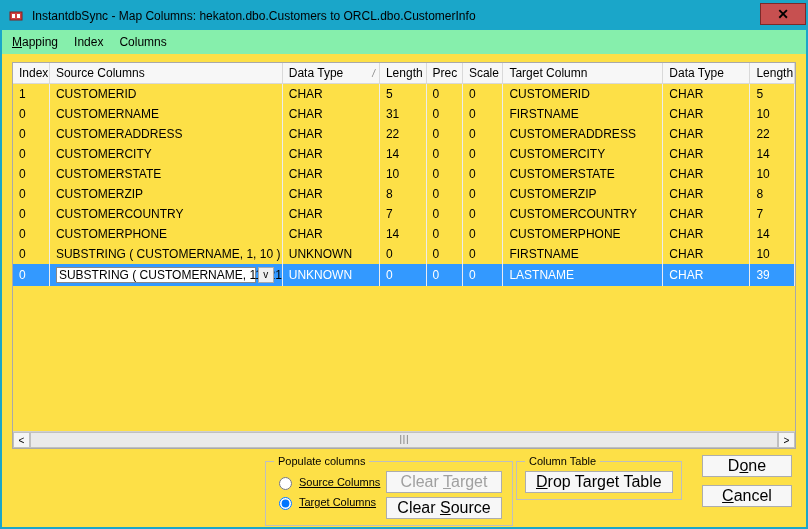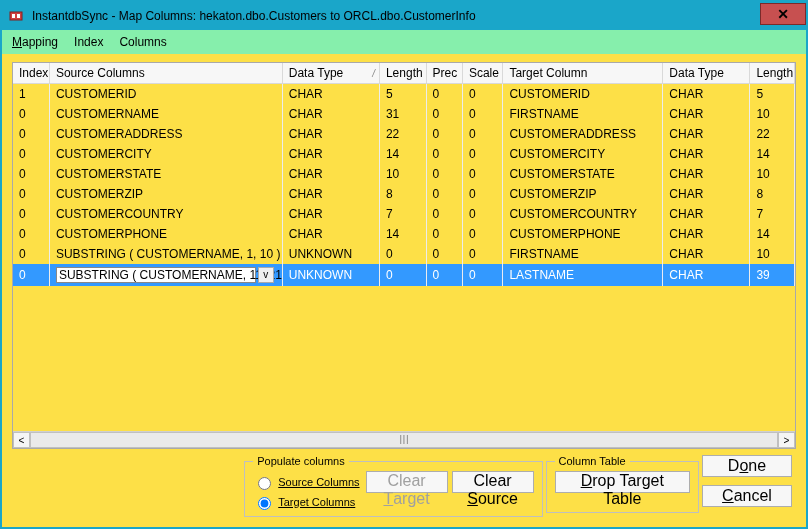--- a/index.html
+++ b/index.html
@@ -112,21 +112,21 @@
   fieldset {
     border: 1px solid #bfbfbf;
     font-size: 11px;
     padding: 4px 8px 6px 8px;
     margin: 0;
   }
   legend { padding: 0 4px; }
   .populate { width: 248px; display: flex; }
   .populate .radios { display: flex; flex-direction: column; gap: 4px; padding-top: 3px; padding-right: 6px;}
   .populate .radios label { display: flex; align-items: center; gap: 4px; white-space: nowrap; text-decoration: underline;}
-  .populate .btns { display: flex; flex-direction: row; gap: 4px; padding-top: 0; border-radius: 20px;}
+  .populate .btns { display: flex; flex-direction: column; gap: 4px; padding-top: 0; border-radius: 20px;}
   .wbtn {
     border: 1px solid #adadad; background: #f7f7f7;
     height: 22px; min-width: 82px; padding: 0 10px;
     cursor: pointer; font-size: 16px;
   }
   .wbtn[disabled] { color: #a0a0a0; cursor: default; }
   .target-table { }
   .right-btns {
     margin-left: auto;
     display: flex; flex-direction: column; gap: 8px;

